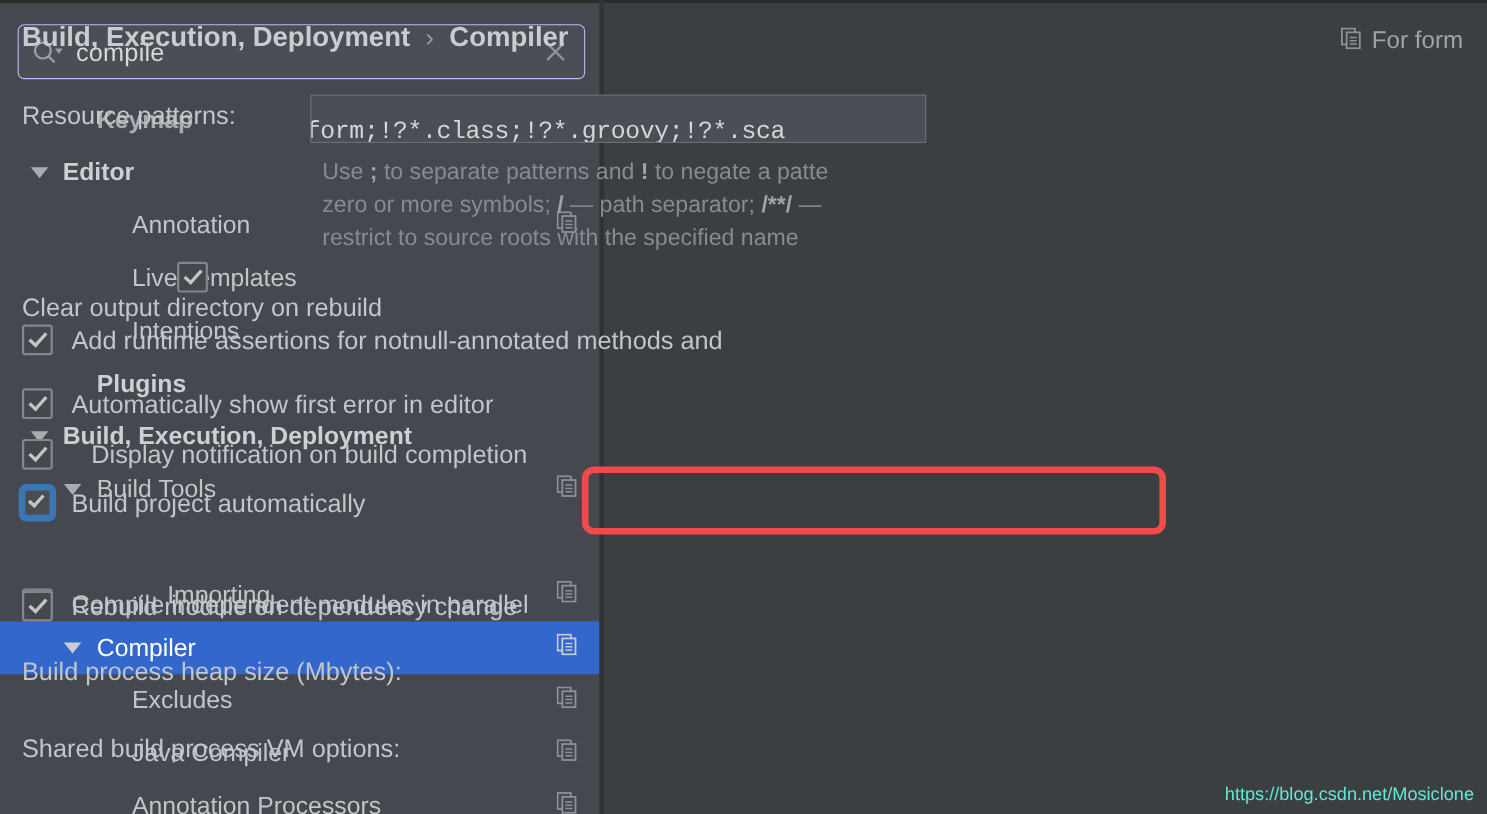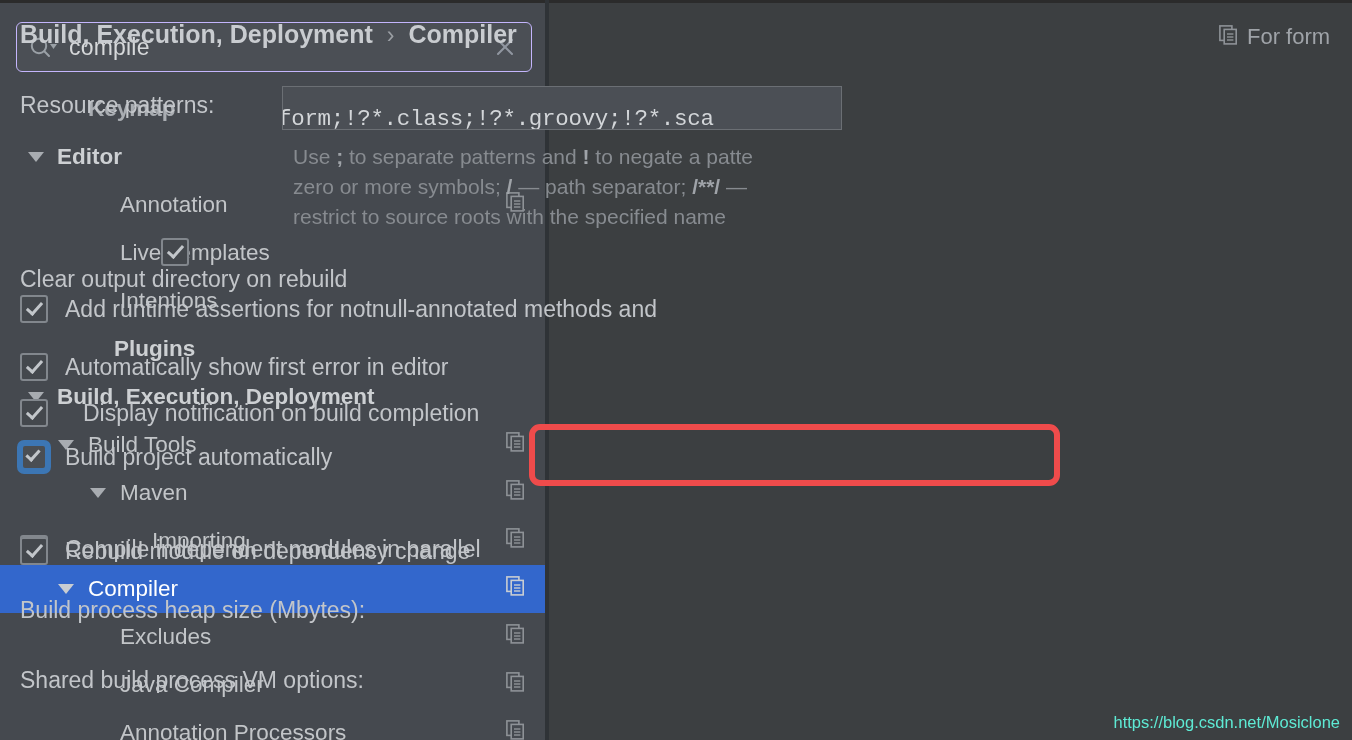--- a/index.html
+++ b/index.html
@@ -261,41 +261,30 @@
               <line x1="8" y1="12" x2="14.4" y2="12" stroke="#8e9297" stroke-width="1.4"></line>
               <line x1="8" y1="15" x2="14.4" y2="15" stroke="#8e9297" stroke-width="1.4"></line>
             </svg></span>
         </div>
         <div class="tree-row" style="top: 156px;">
           <span class="tree-label" style="position:absolute;left:120px">Live Templates</span>
         </div>
         <div class="tree-row" style="top: 204px;">
           <span class="tree-label" style="position:absolute;left:120px">Intentions</span>
         </div>
-        <div class="tree-row bold" style="top: 252px; margin-left: 26px;">
+        <div class="tree-row bold" style="top: 252px;">
           <span class="tree-label" style="position:absolute;left:88px">Plugins</span>
         </div>
         <div class="tree-row bold" style="top: 300px;">
           <span class="tri" style="position:absolute;left:28px;margin:0"></span>
           <span class="tree-label" style="position:absolute;left:57px">Build, Execution, Deployment</span>
         </div>
         <div class="tree-row" style="top: 348px;">
           <span class="tri" style="position:absolute;left:58px;margin:0"></span>
           <span class="tree-label" style="position:absolute;left:88px">Build Tools</span>
-          <span class="copy-ic"><svg width="19" height="20" viewBox="0 0 19 20">
-              <rect x="0.9" y="0.9" width="12" height="14.5" fill="none" stroke="#8e9297" stroke-width="1.6"></rect>
-              <rect x="5.2" y="4.4" width="12" height="14.5" fill="#45494f" stroke="#8e9297" stroke-width="1.6"></rect>
-              <line x1="8" y1="9" x2="14.4" y2="9" stroke="#8e9297" stroke-width="1.4"></line>
-              <line x1="8" y1="12" x2="14.4" y2="12" stroke="#8e9297" stroke-width="1.4"></line>
-              <line x1="8" y1="15" x2="14.4" y2="15" stroke="#8e9297" stroke-width="1.4"></line>
-            </svg></span>
-        </div>
-        <div class="tree-row" style="top: 396px;">
-          <span class="tri" style="position:absolute;left:90px;margin:0"></span>
-          <span class="tree-label" style="position:absolute;left:120px">Maven</span>
           <span class="copy-ic"><svg width="19" height="20" viewBox="0 0 19 20">
               <rect x="0.9" y="0.9" width="12" height="14.5" fill="none" stroke="#8e9297" stroke-width="1.6"></rect>
               <rect x="5.2" y="4.4" width="12" height="14.5" fill="#45494f" stroke="#8e9297" stroke-width="1.6"></rect>
               <line x1="8" y1="9" x2="14.4" y2="9" stroke="#8e9297" stroke-width="1.4"></line>
               <line x1="8" y1="12" x2="14.4" y2="12" stroke="#8e9297" stroke-width="1.4"></line>
               <line x1="8" y1="15" x2="14.4" y2="15" stroke="#8e9297" stroke-width="1.4"></line>
             </svg></span>
         </div>
         <div class="tree-row" style="top: 444px;">
           <span class="tree-label" style="position:absolute;left:152px">Importing</span>

